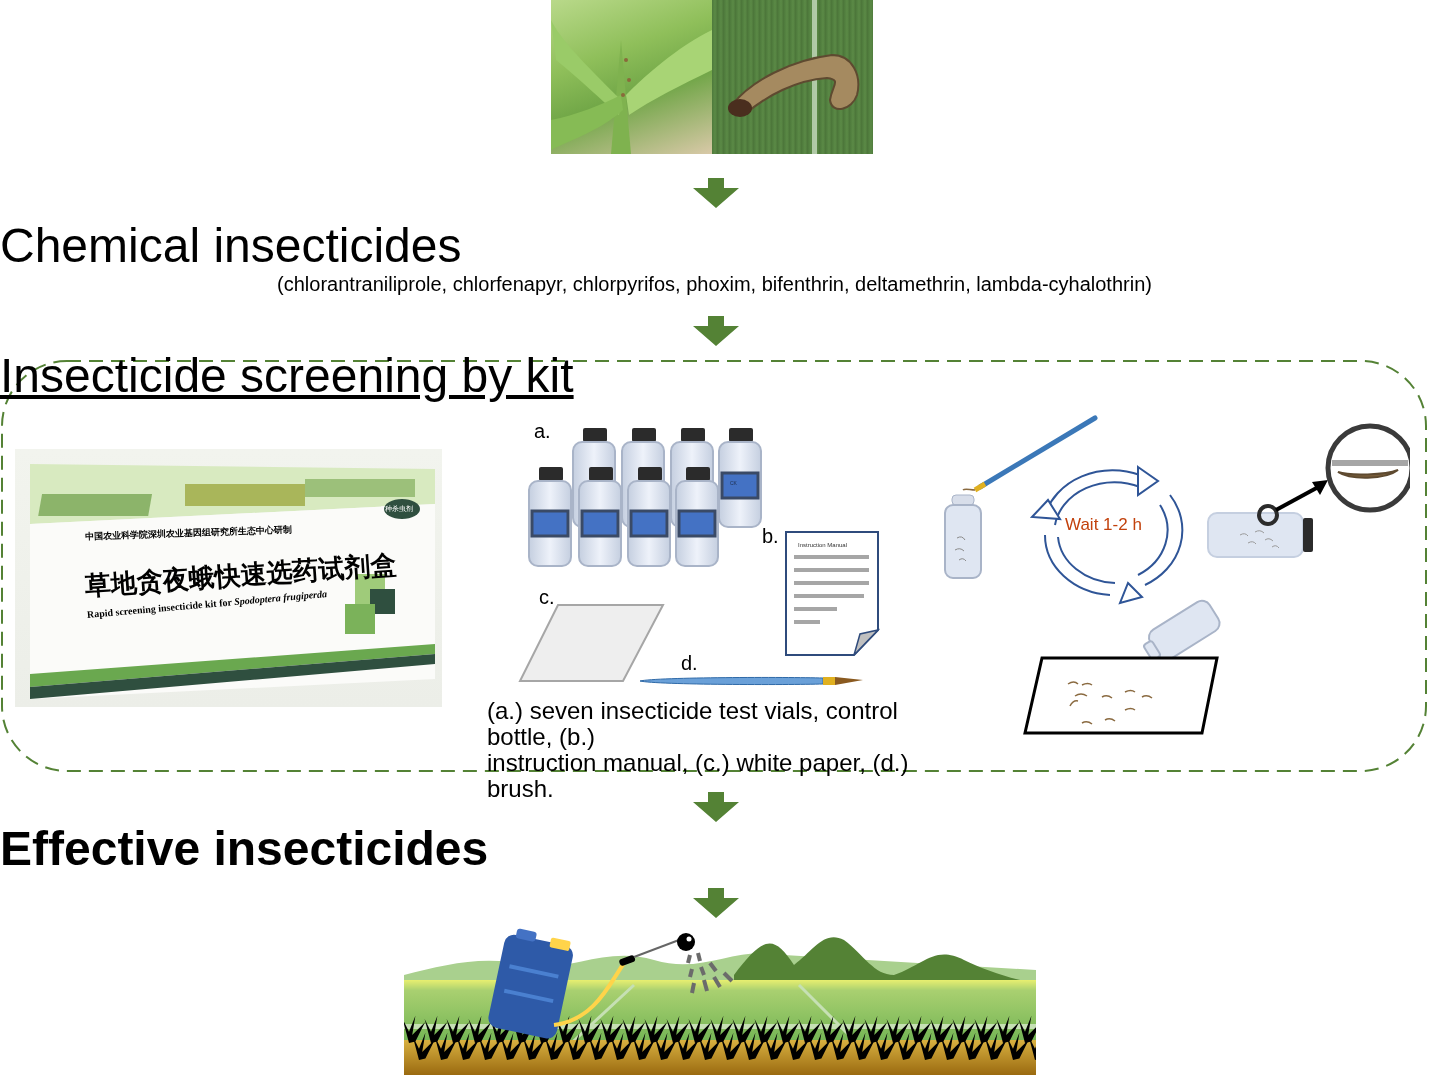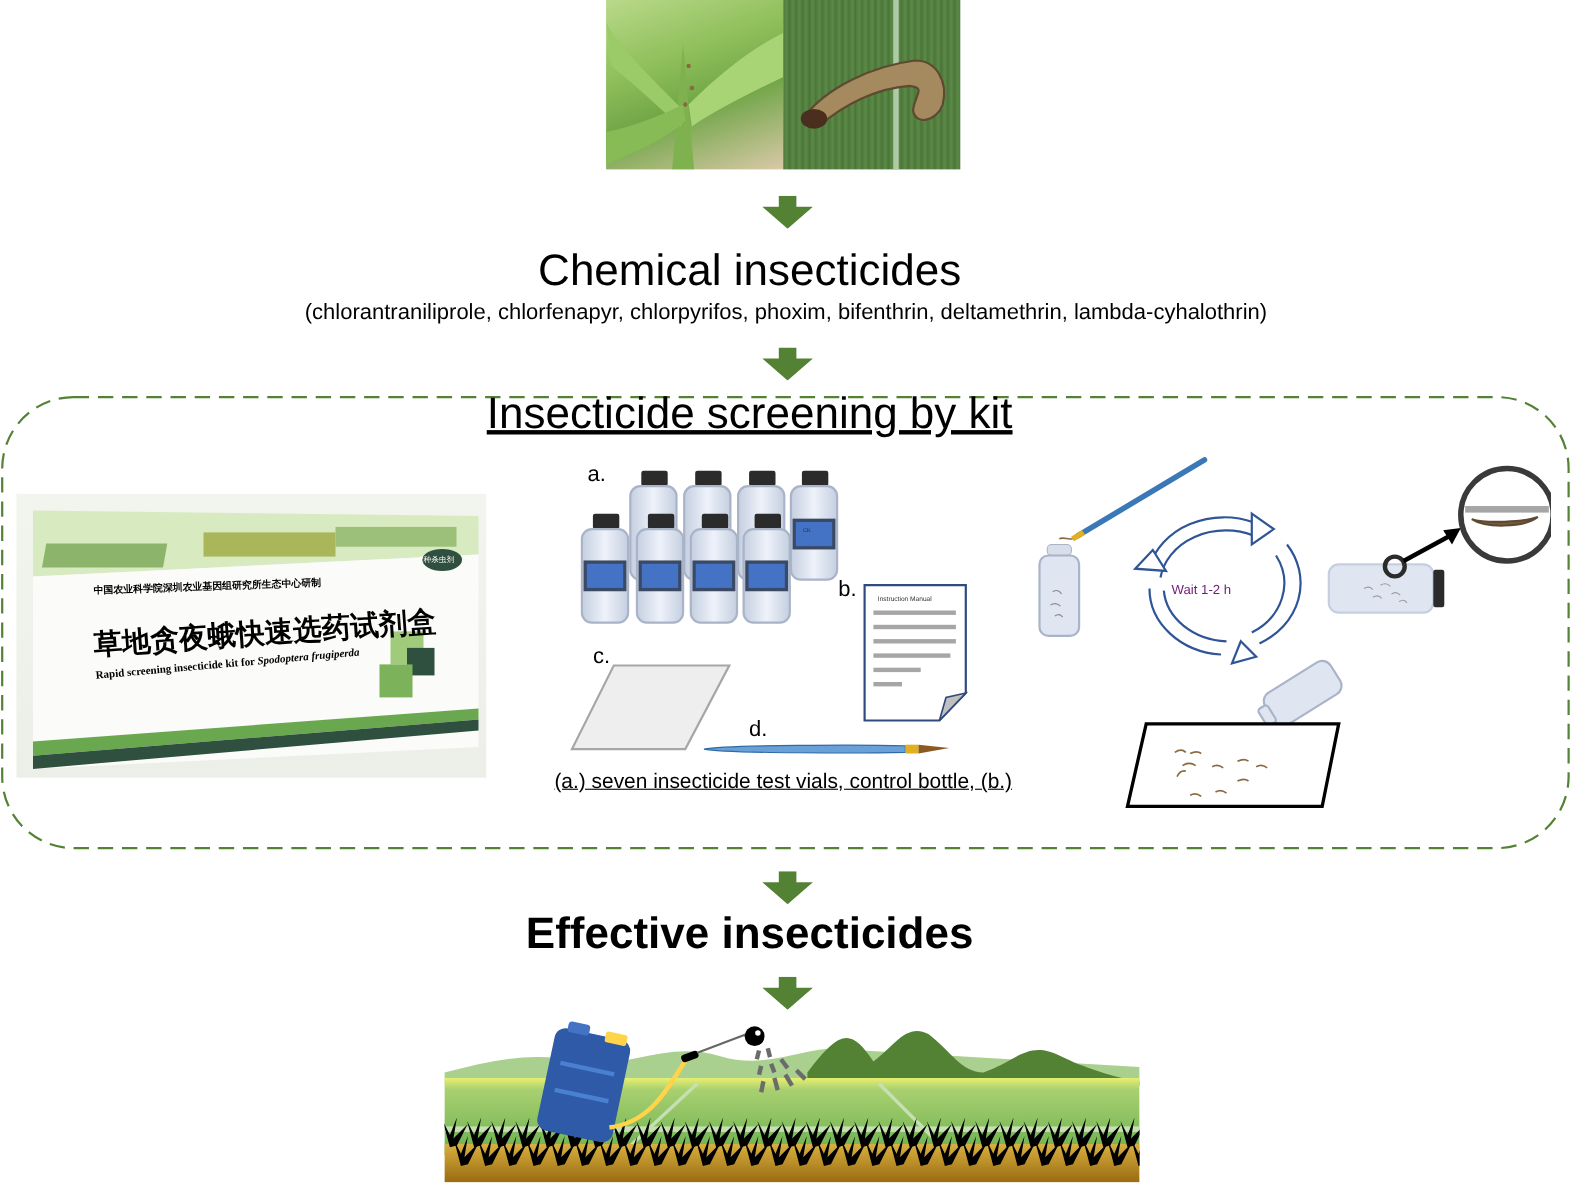--- a/index.html
+++ b/index.html
@@ -1,22 +1,22 @@
 <!DOCTYPE html>
 <html><head>
 <meta charset="utf-8">
 <style>
   html, body { margin:0; padding:0; background:#ffffff; }
   body { width:1429px; height:1075px; position:relative; overflow:hidden; font-family:"Liberation Sans", sans-serif; color:#000; }
   .abs { position:absolute; }
   .arrow { position:absolute; width:46px; height:30px; }
-  .h-title { position:absolute; left:0; width:1363px; text-align:center; font-size:40px; line-height:40px; }
+  .h-title { position:absolute; left:0; width:1363px; font-size:48px; line-height:40px; }
   .sub { position:absolute; left:0; width:1429px; text-align:center; font-size:20px; line-height:26px; }
   .lbl { position:absolute; font-size:20px; }
-  .caption { position:absolute; left:504px; top:698px; width:470px; font-size:19px; line-height:26px;text-decoration:underline; }
+  .caption { position:absolute; left:487px; top:698px; width:470px; font-size:24px; line-height:26px; }
   .kit-box { position:absolute; left:15px; top:449px; width:427px; height:258px; overflow:hidden; background:linear-gradient(180deg,#f2f4ee 0%, #eceee8 100%); }
 </style>
 </head>
 <body>
 
 <div class="abs" style="left:551px;top:0;width:161px;height:154px;background:linear-gradient(160deg,#b9d98a 0%,#8fbf5a 35%,#6fa546 60%,#d9c9a8 100%);">
   <svg width="161" height="154">
     <path d="M60 154 L70 40 L80 154 Z" fill="#7fb24f"></path>
     <path d="M70 100 C 30 60, 10 40, 0 20 L 5 60 C 30 80, 50 100, 68 115 Z" fill="#9acb68"></path>
     <path d="M75 95 C 110 60, 140 40, 161 30 L 161 70 C 130 85, 100 100, 78 115 Z" fill="#a8d475"></path>
@@ -148,20 +148,21 @@
 </svg>
 
 <svg class="abs" style="left:638px;top:674px;" width="230" height="14">
   <path d="M2 7 C 20 3, 150 3, 185 4 L185 10 C 150 11, 20 11, 2 7 Z" fill="#6aa0d8" stroke="#2f6aa8" stroke-width="1"></path>
   <rect x="185" y="3" width="12" height="8" fill="#e0b020"></rect>
   <path d="M197 3 L 225 6 L 197 11 Z" fill="#8a5a20"></path>
 </svg>
 
 <div class="caption">
   <div>(a.) seven insecticide test vials, control bottle, (b.)</div>
+  <div>instruction manual,  (c.) white paper, (d.) brush.</div>
 </div>
 
 <svg class="abs" style="left:935px;top:410px;" width="170" height="175">
   <line x1="45" y1="77" x2="160" y2="8" stroke="#3b78b8" stroke-width="5" stroke-linecap="round"></line>
   <line x1="40" y1="80" x2="50" y2="74" stroke="#e0b020" stroke-width="5"></line>
   <path d="M40 80 C 35 80, 30 78, 28 80" stroke="#8a6a40" stroke-width="1.5" fill="none"></path>
   <rect x="17" y="85" width="22" height="10" rx="4" fill="#d8deea" stroke="#a9b4c8"></rect>
   <rect x="10" y="95" width="36" height="73" rx="8" fill="#dfe6f2" stroke="#a9b4c8" stroke-width="2"></rect>
   <path d="M22 128 q5 -3 8 2 M20 140 q5 -3 9 1 M24 150 q4 -3 7 1" stroke="#8a8a8a" stroke-width="1" fill="none"></path>
 </svg>
@@ -172,21 +173,21 @@
     <path d="M35 70 A 60 50 0 0 1 120 32"></path>
     <path d="M150 40 A 70 62 0 0 1 125 130"></path>
     <path d="M140 50 A 60 52 0 0 1 118 120"></path>
     <path d="M90 140 A 70 60 0 0 1 25 80"></path>
     <path d="M95 128 A 60 50 0 0 1 38 82"></path>
   </g>
   <polygon points="118,12 138,26 118,40" fill="#fff" stroke="#2f5597" stroke-width="2"></polygon>
   <polygon points="108,128 122,142 100,148" fill="#fff" stroke="#2f5597" stroke-width="2"></polygon>
   <polygon points="12,62 28,45 40,64" fill="#fff" stroke="#2f5597" stroke-width="2"></polygon>
 </svg>
-<div class="abs" style="left:1065px;top:515px;font-size:12px;color:#701a75;margin-top:14px;">Wait 1-2 h</div>
+<div class="abs" style="left:1065px;top:515px;font-size:17px;color:#c2410c;">Wait 1-2 h</div>
 
 <svg class="abs" style="left:1200px;top:420px;" width="210" height="150">
   <rect x="8" y="93" width="95" height="44" rx="9" fill="#dfe6f2" stroke="#c5cfe0" stroke-width="2"></rect>
   <rect x="103" y="98" width="10" height="34" rx="2" fill="#2b2b2b"></rect>
   <path d="M40 115 q5 -3 8 1 M55 112 q5 -3 9 1 M48 123 q5 -3 8 1 M65 120 q4 -3 8 1 M72 127 q4 -3 7 1" stroke="#9a9a9a" stroke-width="1" fill="none"></path>
   <circle cx="68" cy="95" r="9" fill="none" stroke="#2b2b2b" stroke-width="4"></circle>
   <line x1="76" y1="90" x2="122" y2="65" stroke="#000" stroke-width="4"></line>
   <polygon points="128,60 112,62 120,75" fill="#000"></polygon>
   <circle cx="170" cy="48" r="42" fill="#fff" stroke="#3a3a3a" stroke-width="5"></circle>
   <rect x="132" y="40" width="76" height="6" fill="#a6a6a6"></rect>

